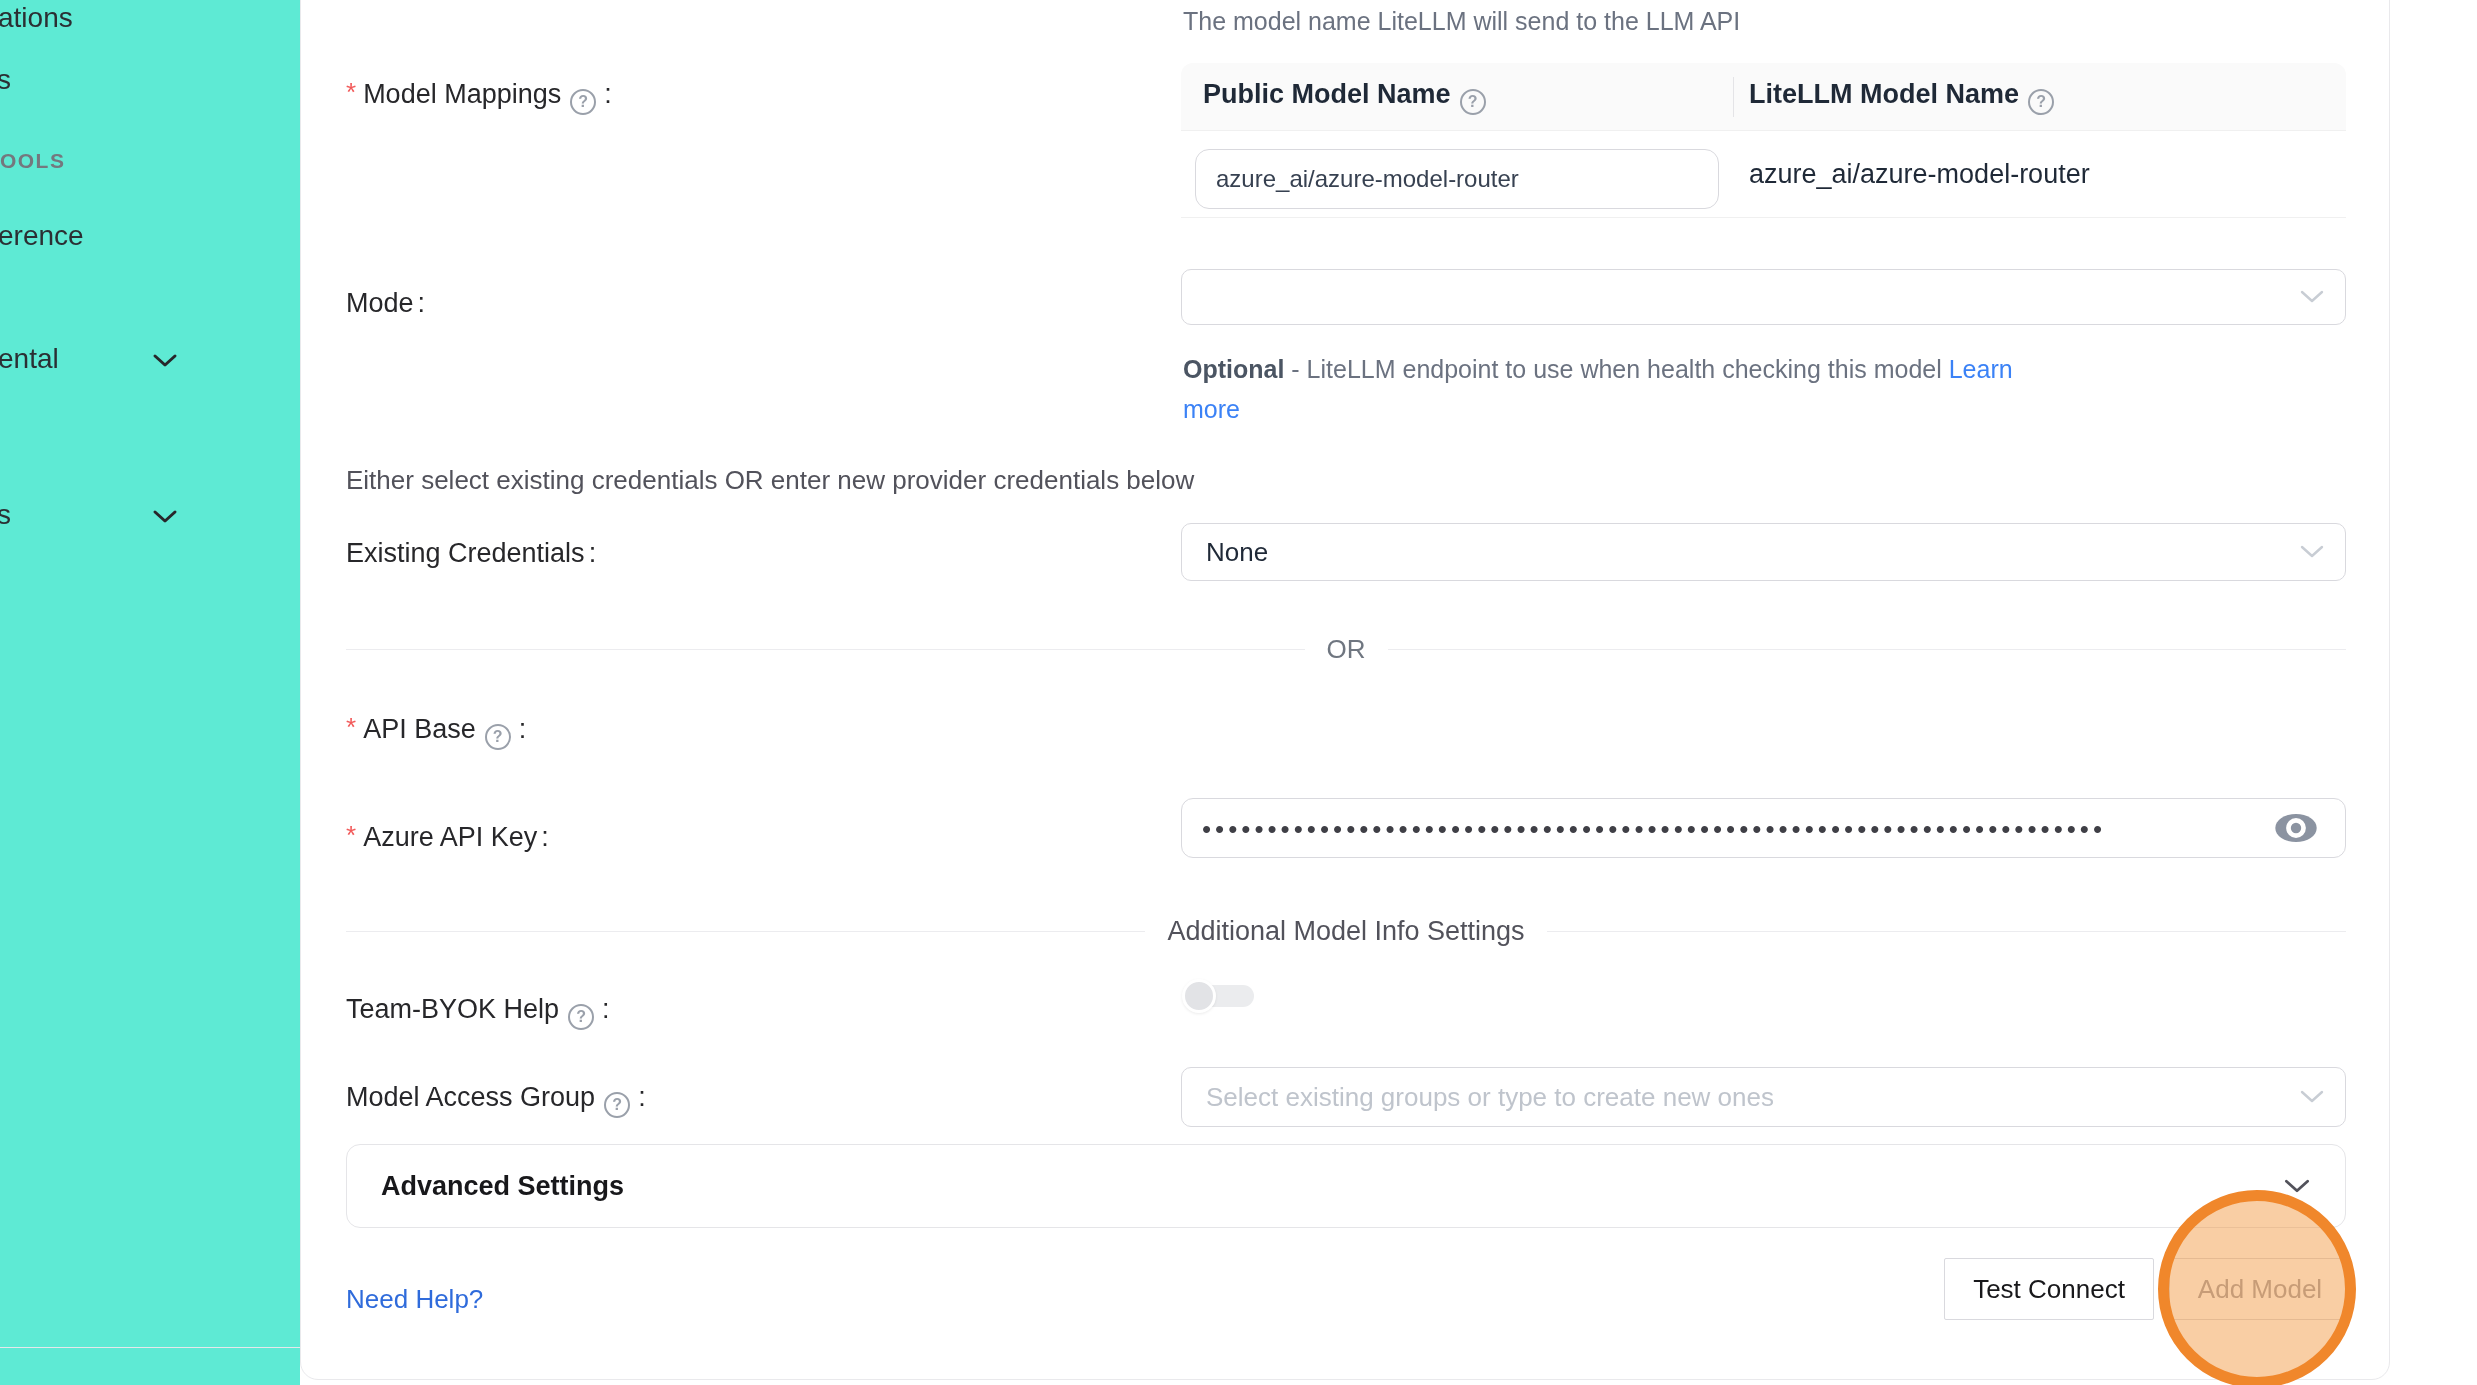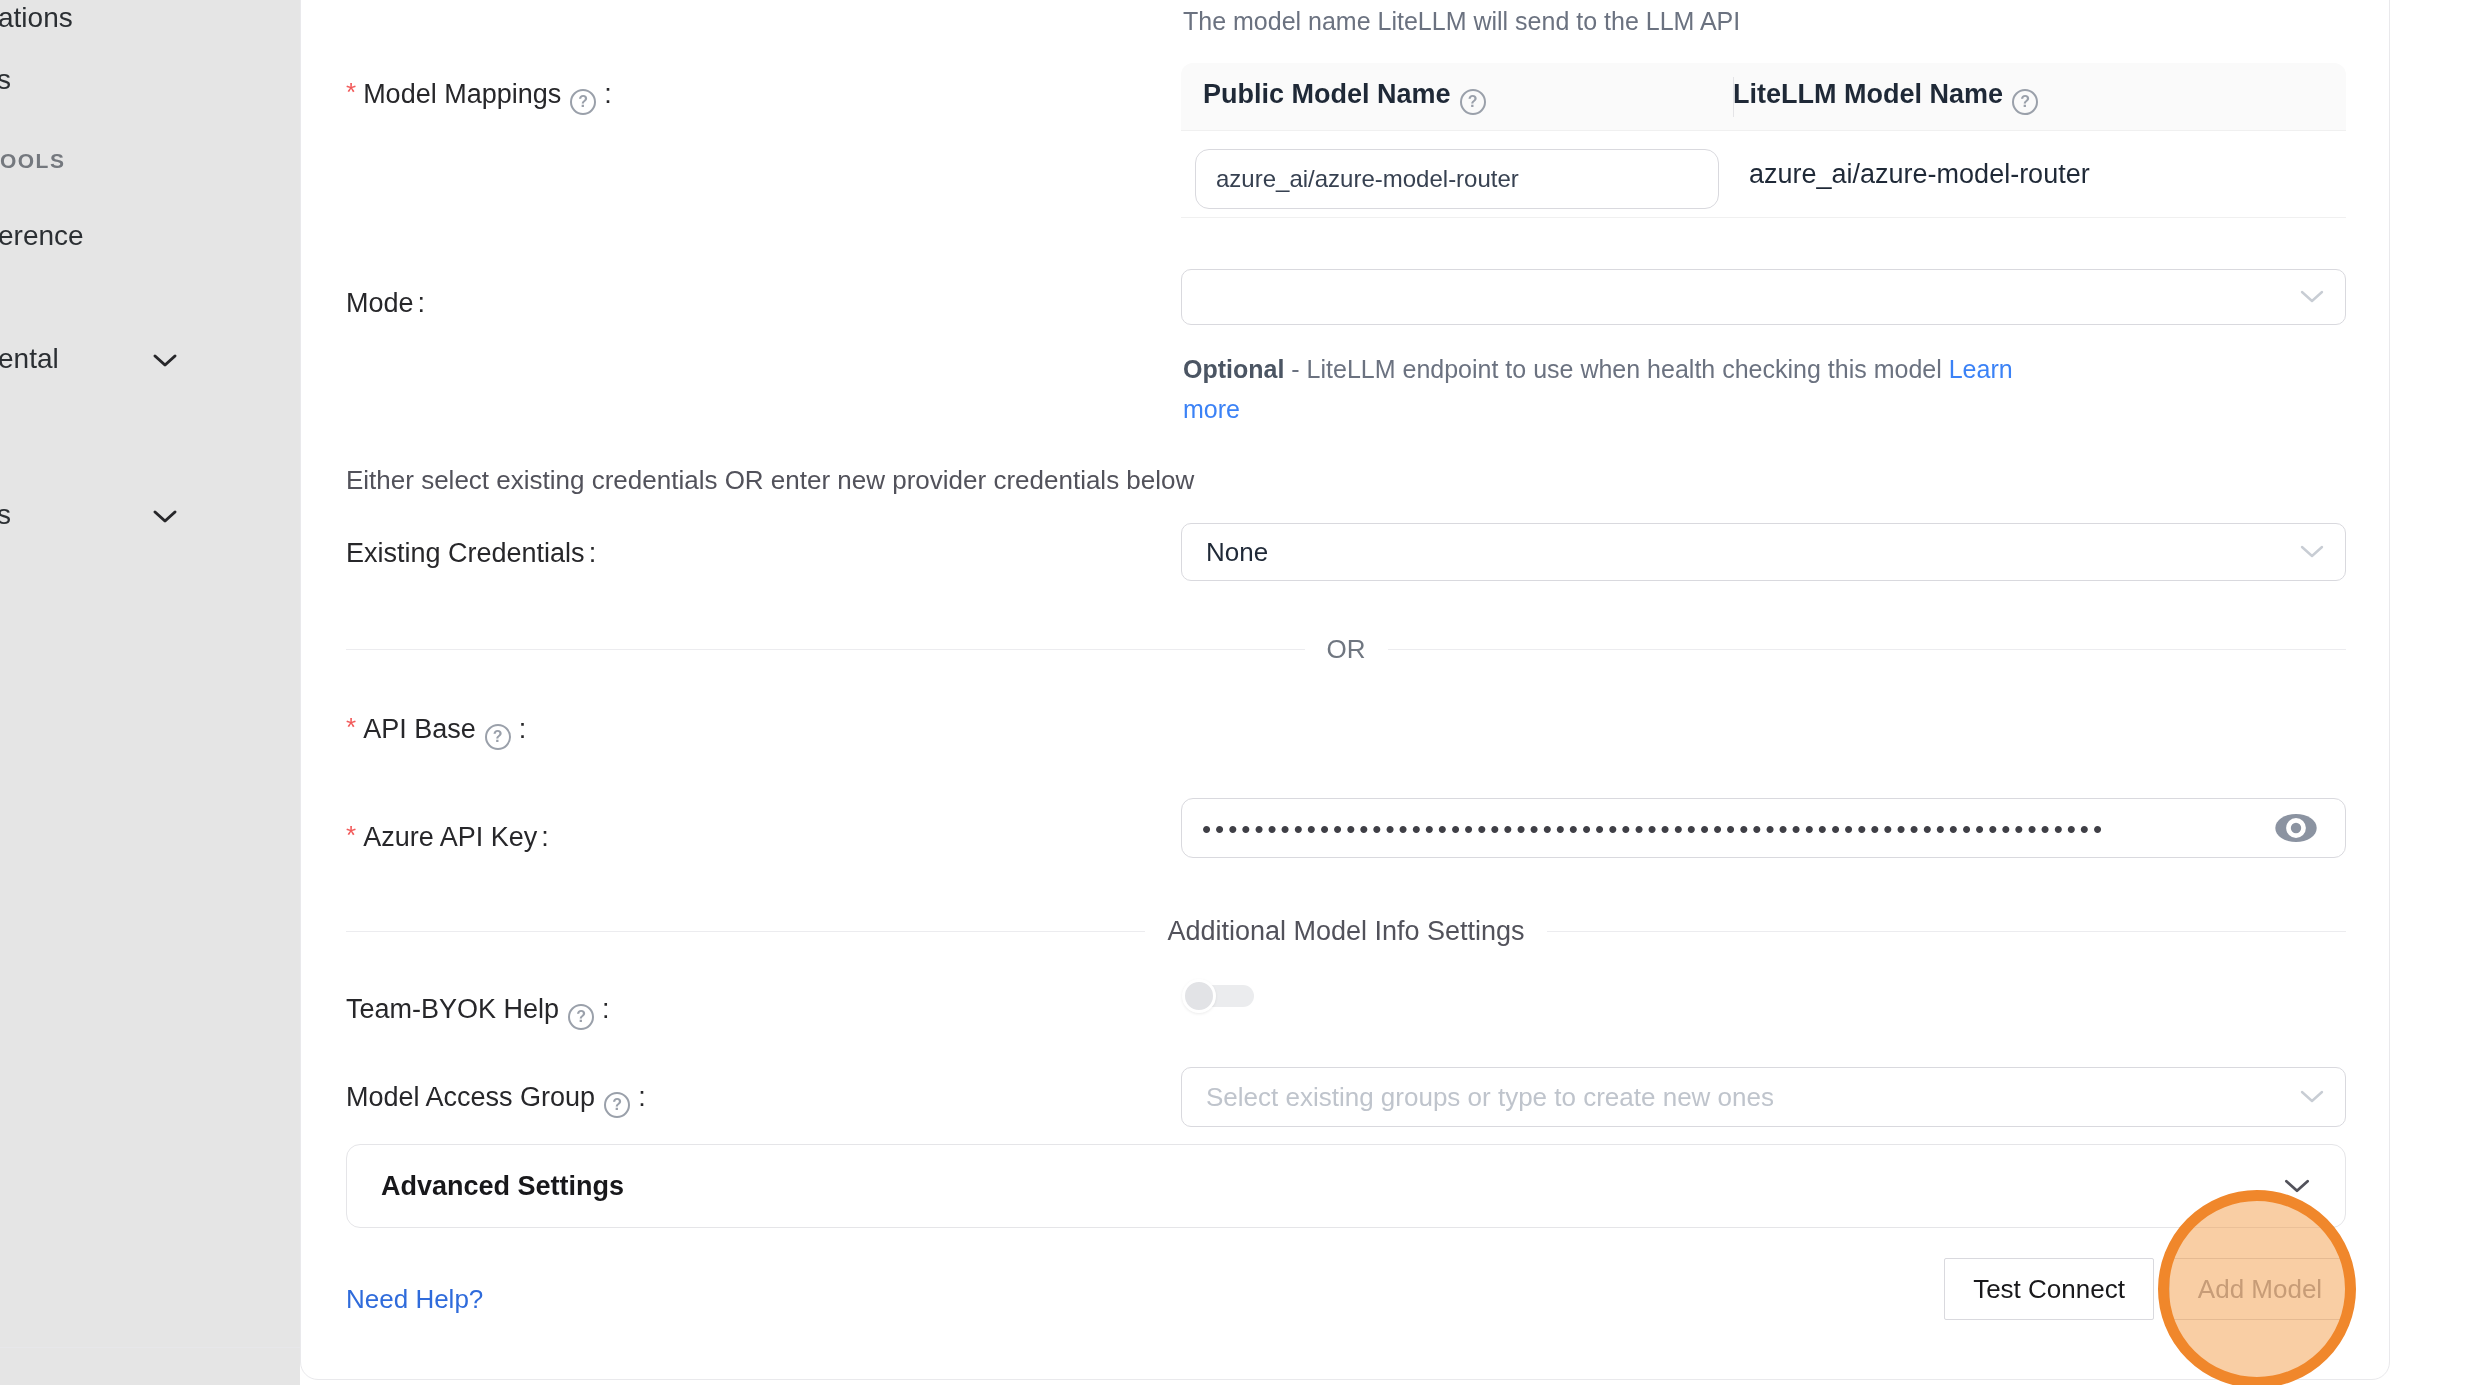--- a/index.html
+++ b/index.html
@@ -4,21 +4,21 @@
 <style>
   html,body{margin:0;padding:0;}
   body{
     width:2477px;height:1385px;position:relative;overflow:hidden;
     background:#ffffff;
     font-family:"Liberation Sans", sans-serif;
     -webkit-font-smoothing:antialiased;
     color:#27272a;
   }
   
-  .sidebar{position:absolute;left:0;top:0;width:300px;height:1385px;background:#e5e5e5;}
+  .sidebar{position:absolute;left:0;top:0;width:300px;height:1385px;background:#5eead4;}
   .side-item{position:absolute;font-size:28px;color:#2b2f33;white-space:nowrap;}
   .side-section{position:absolute;font-size:21px;font-weight:600;color:#74787e;letter-spacing:1.5px;white-space:nowrap;}
   .side-chev{position:absolute;width:26px;height:16px;}
   .side-divider{position:absolute;left:0;top:1347px;width:300px;height:1px;background:#e7e7ea;}
   
   .card{
     position:absolute;left:300px;top:-24px;width:2090px;height:1404px;
     background:#fff;border:1px solid #e9e9ec;border-radius:18px;
     box-sizing:border-box;
   }
@@ -43,21 +43,21 @@
     position:absolute;box-sizing:border-box;background:#fff;border:1px solid #d9d9de;border-radius:12px;
     display:flex;align-items:center;padding:0 20px;font-size:23px;color:#374151;overflow:hidden;white-space:nowrap;
   }
   .divider-row{position:absolute;display:flex;align-items:center;color:#6f7680;font-size:26px;}
   .divider-row .line{flex:1;height:1px;background:#ececef;}
   .divider-row .dtext{white-space:nowrap;padding:0 22px;}
   
   .mm-table{position:absolute;left:880px;top:62px;width:1165px;}
   .mm-head{display:flex;background:#fafafa;border-radius:12px 12px 0 0;height:68px;align-items:center;position:relative;border-bottom:1px solid #f0f0f0;box-sizing:border-box;}
   .mm-h1{width:552px;padding-left:22px;box-sizing:border-box;font-size:27px;font-weight:700;color:#1f2937;}
-  .mm-h2{flex:1;font-size:27px;font-weight:700;color:#1f2937;}
+  .mm-h2{flex:1;padding-left:16px;font-size:27px;font-weight:700;color:#1f2937;}
   .mm-vline{position:absolute;left:552px;top:14px;width:1px;height:40px;background:#e4e4e7;}
   .mm-body{position:relative;height:86px;border-bottom:1px solid #f0f0f0;}
   .mm-input{left:14px;top:18px;width:524px;height:60px;font-size:24px;border-radius:14px;}
   .mm-val{position:absolute;left:568px;top:0;height:86px;display:flex;align-items:center;font-size:27px;color:#1f2937;}
   
   .opt-help{position:absolute;left:882px;top:348px;width:860px;font-size:25px;line-height:40px;color:#6b7280;}
   .opt-help b{color:#4b5563;}
   .link{color:#3b82f6;cursor:pointer;}
   .link2{color:#2f6bdb;cursor:pointer;}
   

